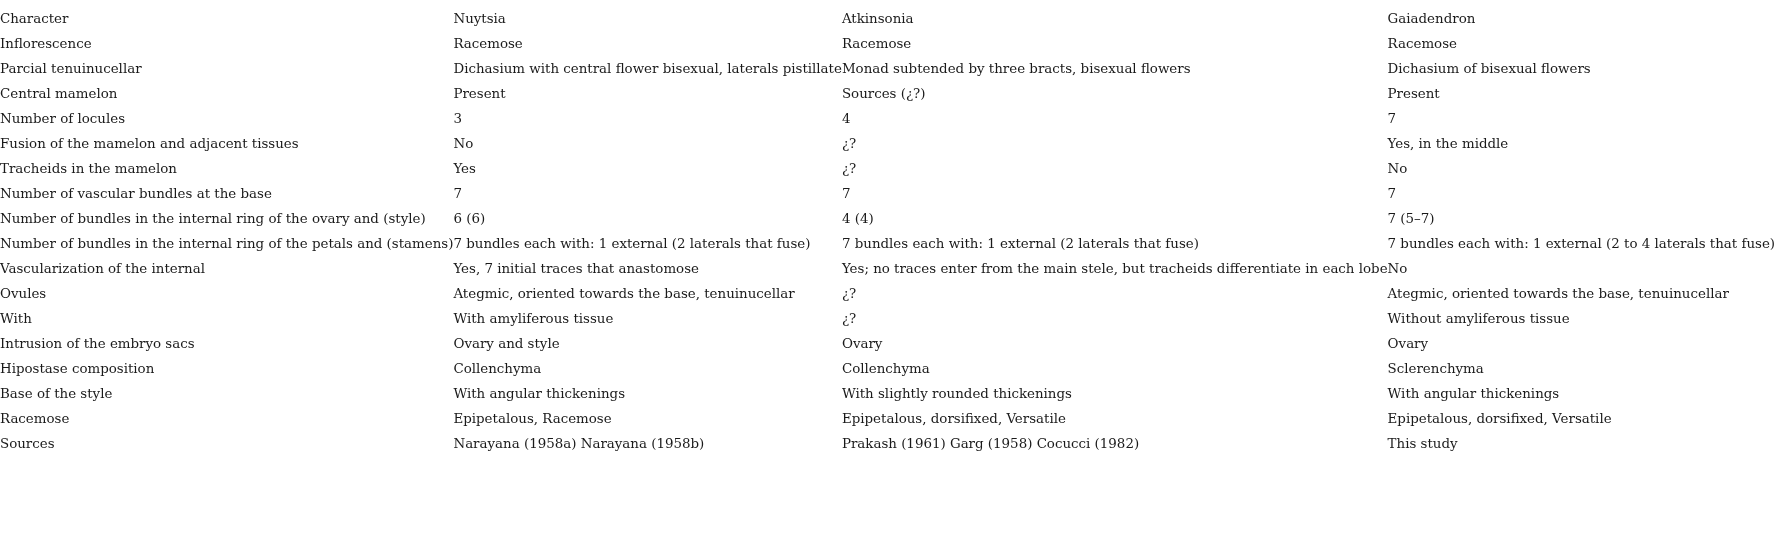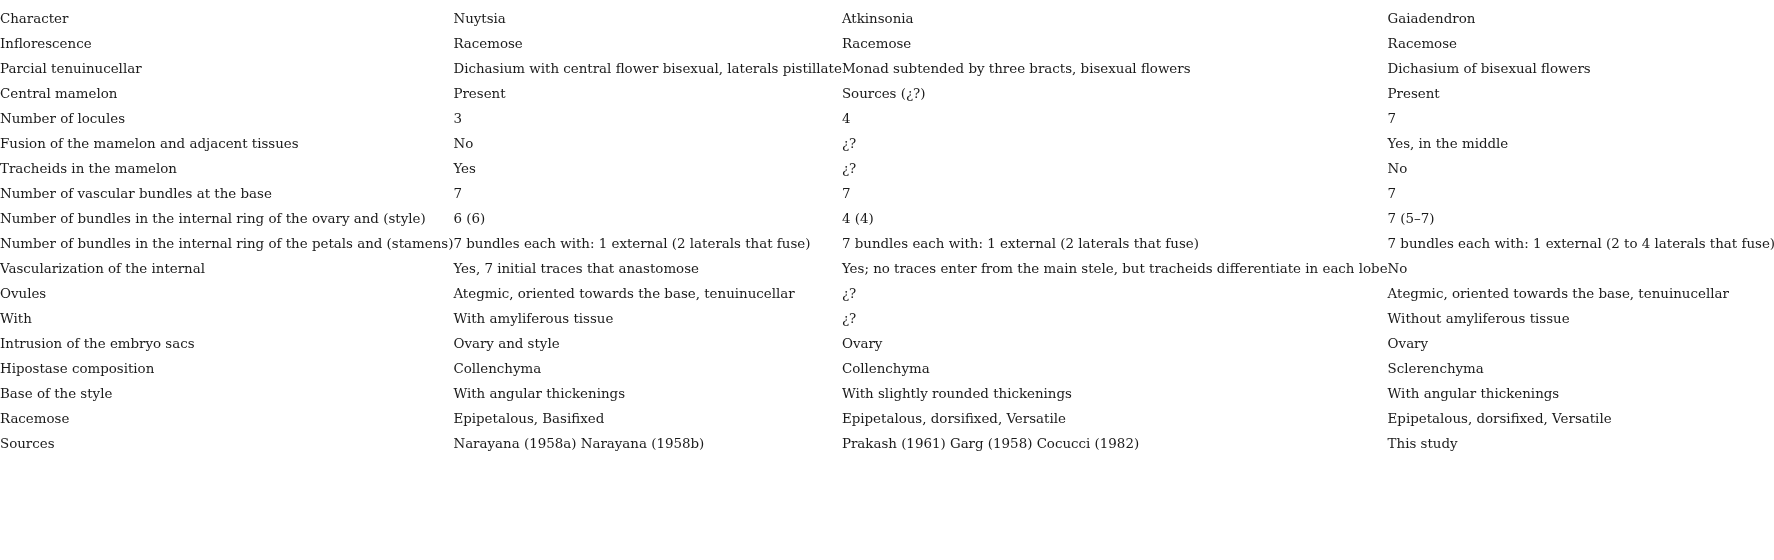--- a/index.html
+++ b/index.html
@@ -141,21 +141,21 @@
       <td>Sclerenchyma</td>
     </tr>
     <tr>
       <td class="c1">Base of the style</td>
       <td>With angular thickenings</td>
       <td>With slightly rounded thickenings</td>
       <td>With angular thickenings</td>
     </tr>
     <tr>
       <td class="c1">Racemose</td>
-      <td>Epipetalous, Basifixed</td>
+      <td>Epipetalous, Racemose</td>
       <td>Epipetalous, dorsifixed, Versatile</td>
       <td>Epipetalous, dorsifixed, Versatile</td>
     </tr>
     <tr>
       <td class="c1">Sources</td>
       <td>Narayana (1958a) Narayana (1958b)</td>
       <td>Prakash (1961) Garg (1958) Cocucci (1982)</td>
       <td>This study</td>
     </tr>
   </tbody>

